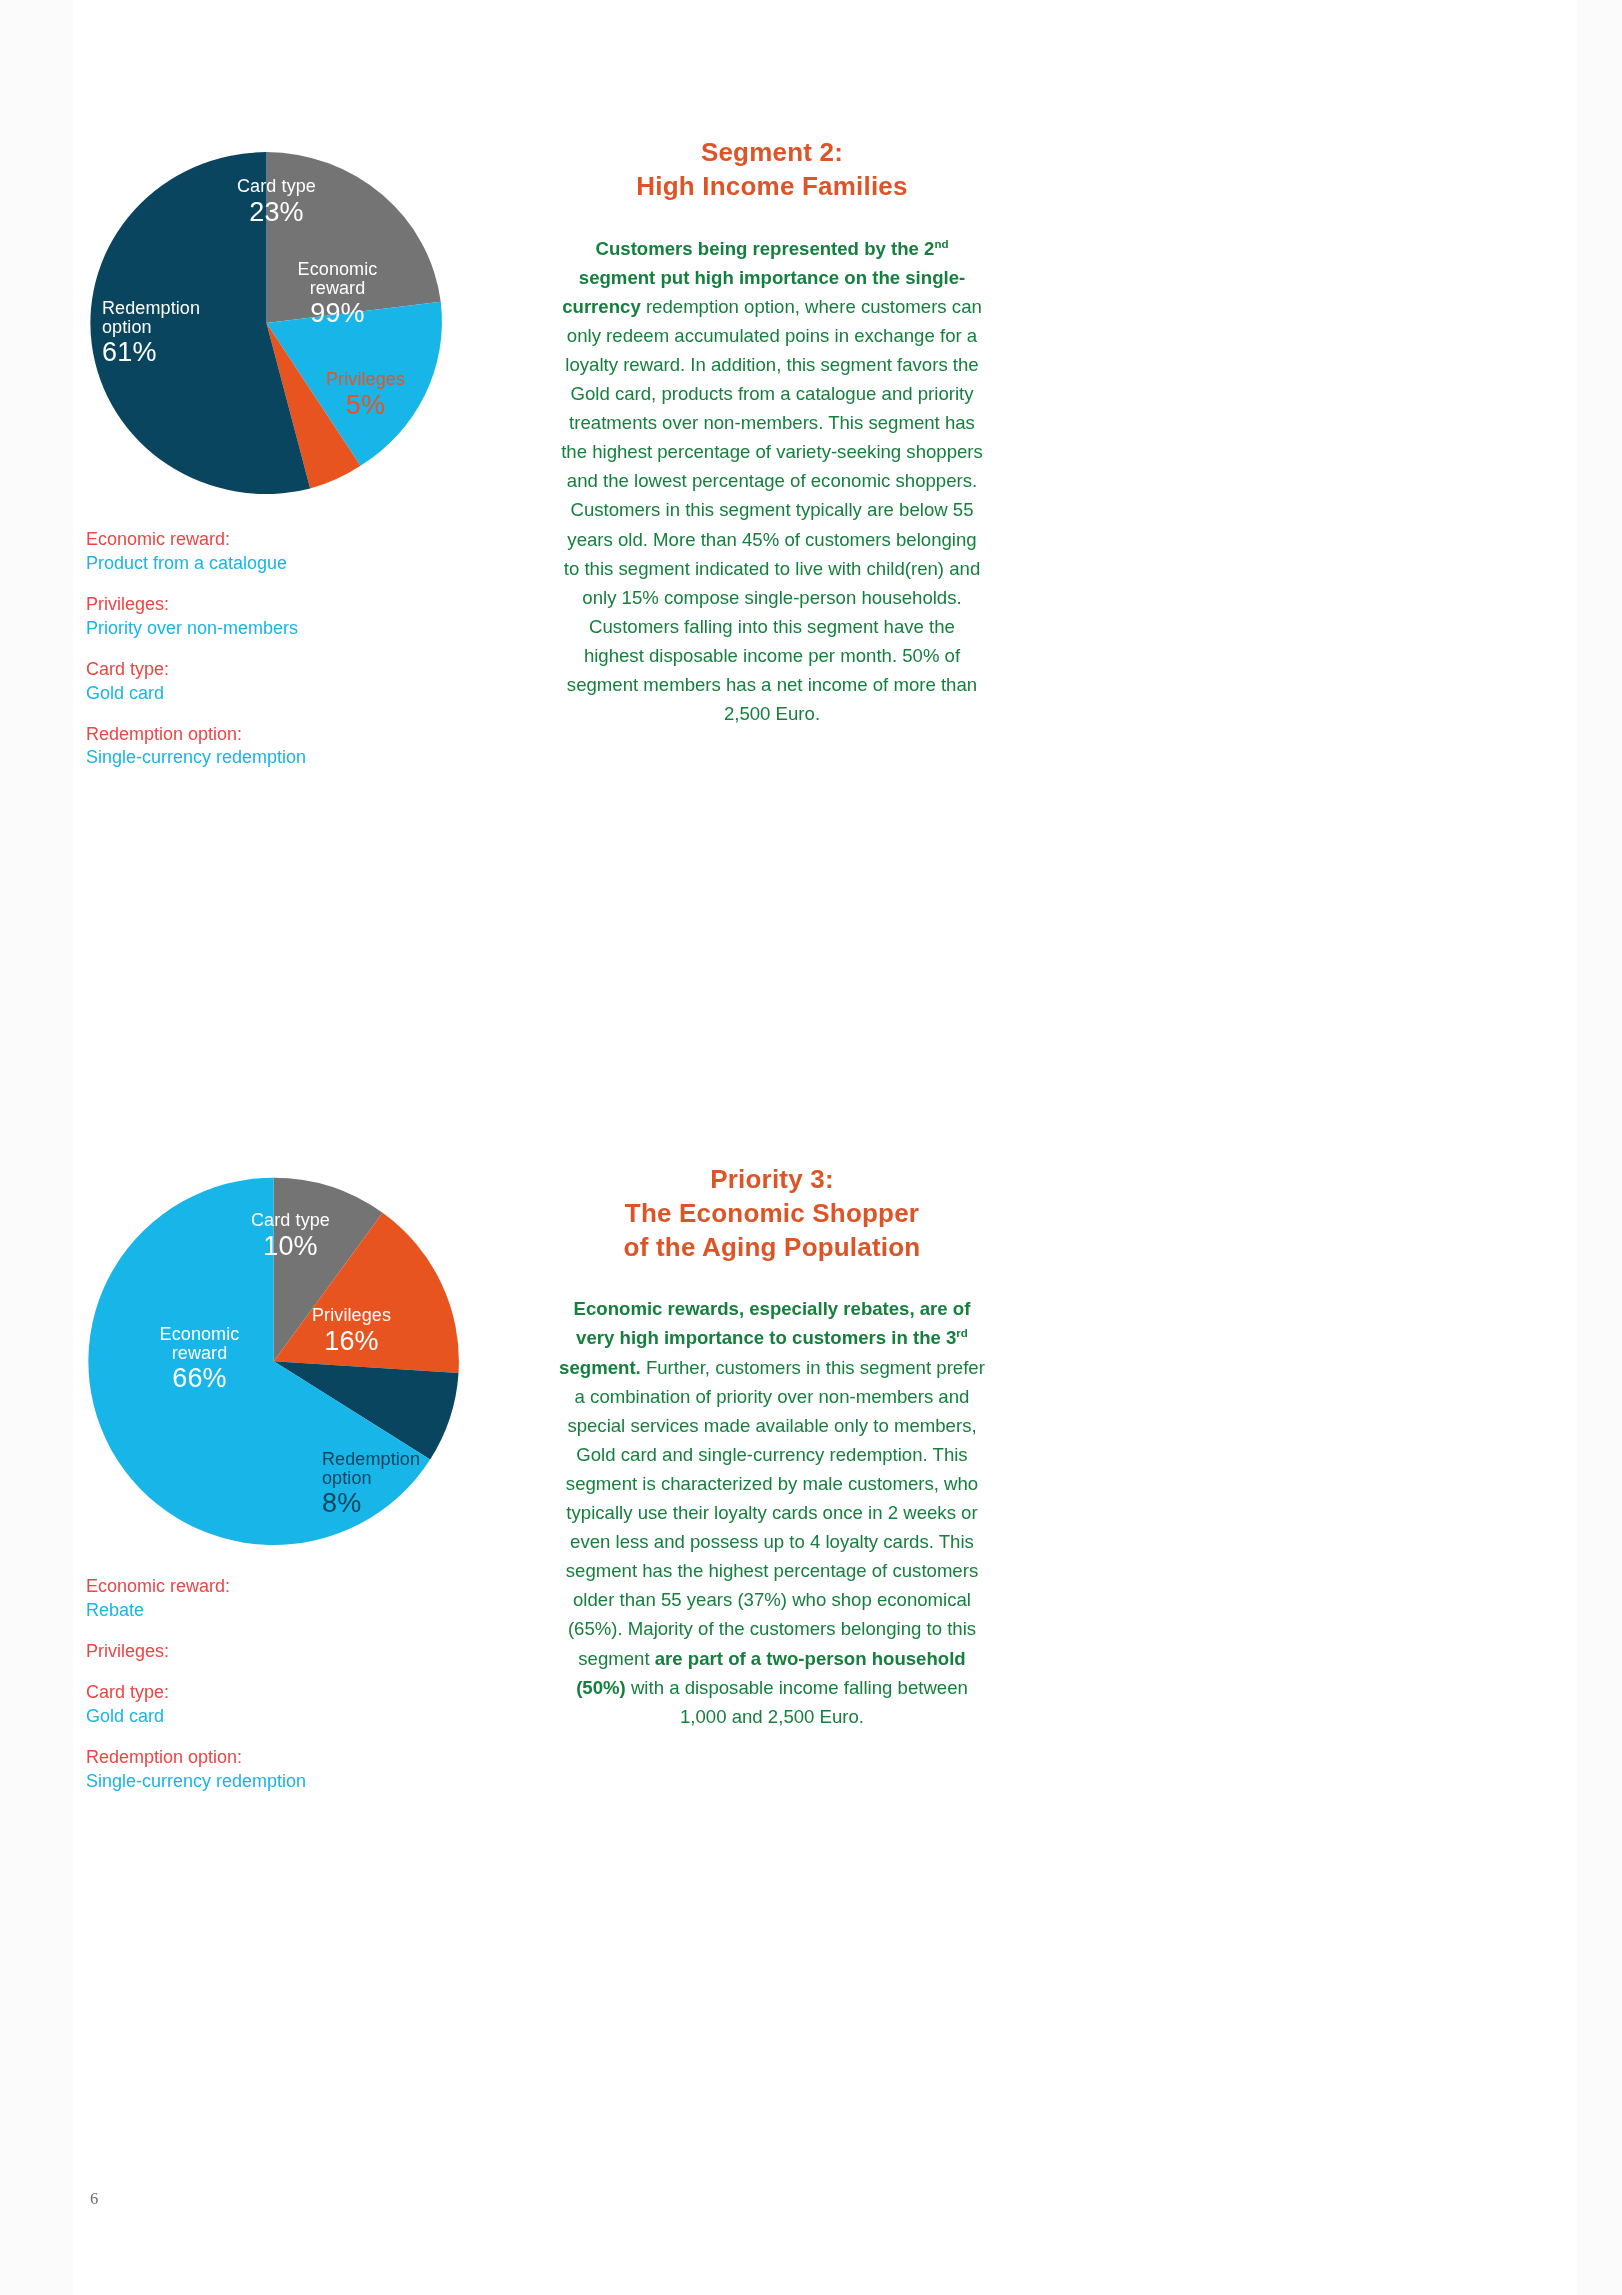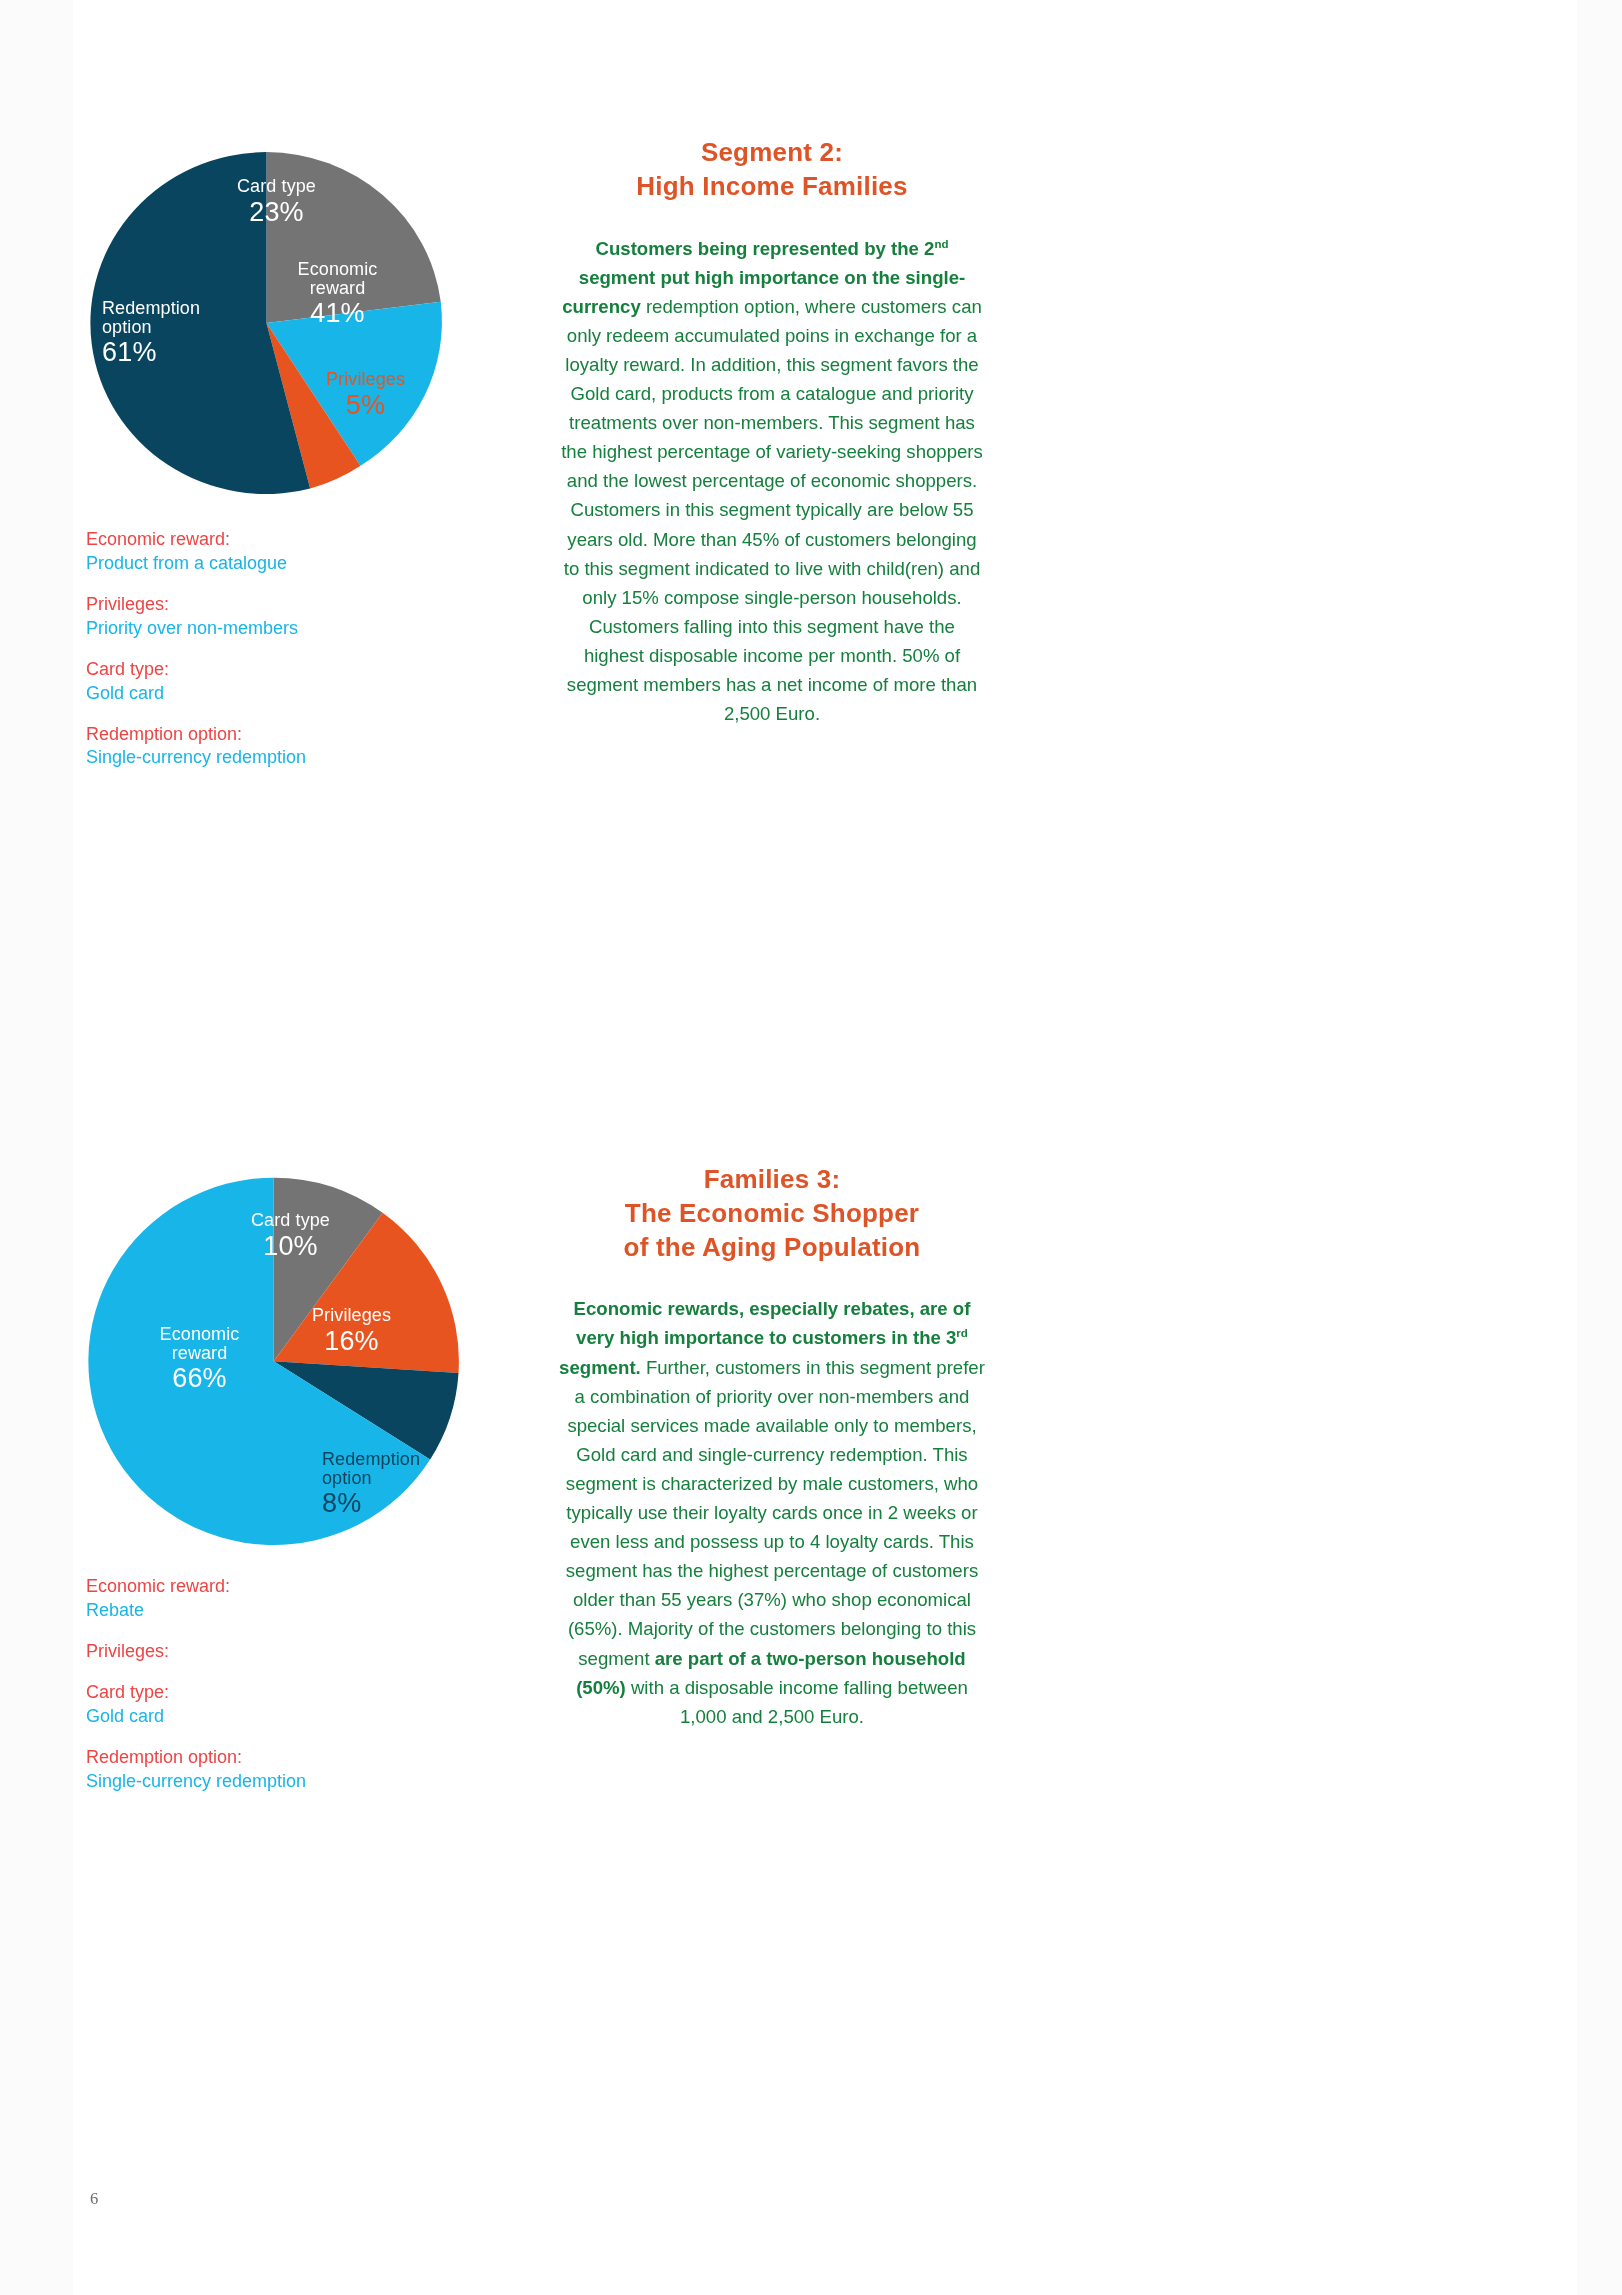--- a/index.html
+++ b/index.html
@@ -114,21 +114,21 @@
       </svg>
 
       <div class="slice-label" style="left:119px;top:30px;width:143px;">
         <span class="cap">Card type</span>
         <span class="pct">23%</span>
       </div>
 
       <div class="slice-label" style="left:176px;top:113px;width:151px;">
         <span class="cap">Economic</span>
         <span class="cap">reward</span>
-        <span class="pct">41%</span>
+        <span class="pct">99%</span>
       </div>
 
       <div class="slice-label outside" style="left:208px;top:223px;width:143px;color:#E8541F;">
         <span class="cap">Privileges</span>
         <span class="pct">5%</span>
       </div>
 
       <div class="slice-label" style="left:16px;top:152px;width:176px;text-align:left;">
         <span class="cap">Redemption</span>
         <span class="cap">option</span>
@@ -217,21 +217,21 @@
       </div>
       <div class="legend-block">
         <div class="legend-term">Redemption option:</div>
         <div class="legend-desc">Single-currency redemption</div>
       </div>
     </div>
   </div>
 
   <div class="col-right" style="top:1163px;">
     <h2 class="seg-heading">
-      <span>Families 3:</span><br>
+      <span>Priority 3:</span><br>
       <span>The Economic Shopper</span><br>
       <span>of the Aging Population</span>
     </h2>
     <p class="seg-body" style="margin-top:30px;"><b><span>Economic rewards, especially rebates, are of very high importance to customers in the 3</span><sup>rd</sup><span> segment.</span></b><span> Further, customers in this segment prefer a combination of priority over non-members and special services made available only to members, Gold card and single-currency redemption. This segment is characterized by male customers, who typically use their loyalty cards once in 2 weeks or even less and possess up to 4 loyalty cards. This segment has the highest percentage of customers older than 55 years (37%) who shop economical (65%). Majority of the customers belonging to this segment </span><b>are part of a two-person household (50%)</b><span> with a disposable income falling between 1,000 and 2,500 Euro.</span></p>
   </div>
 
   <div class="page-number">6</div>
 </div>
 
 

